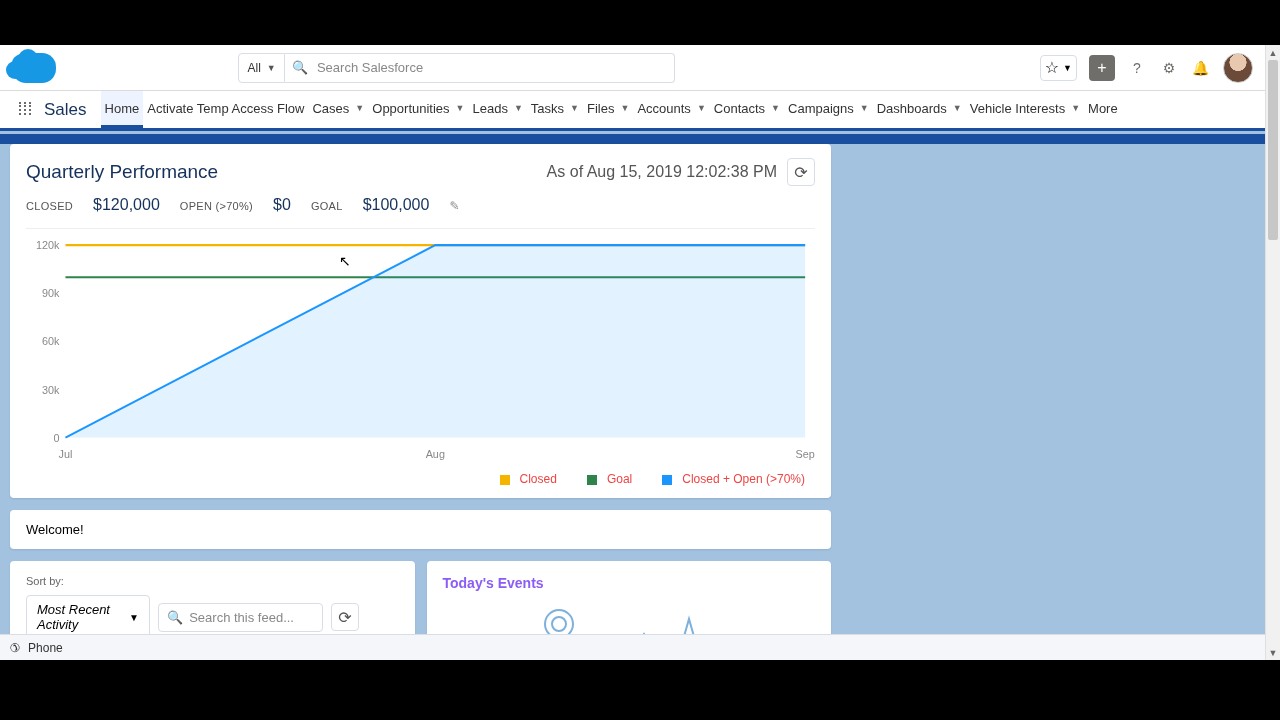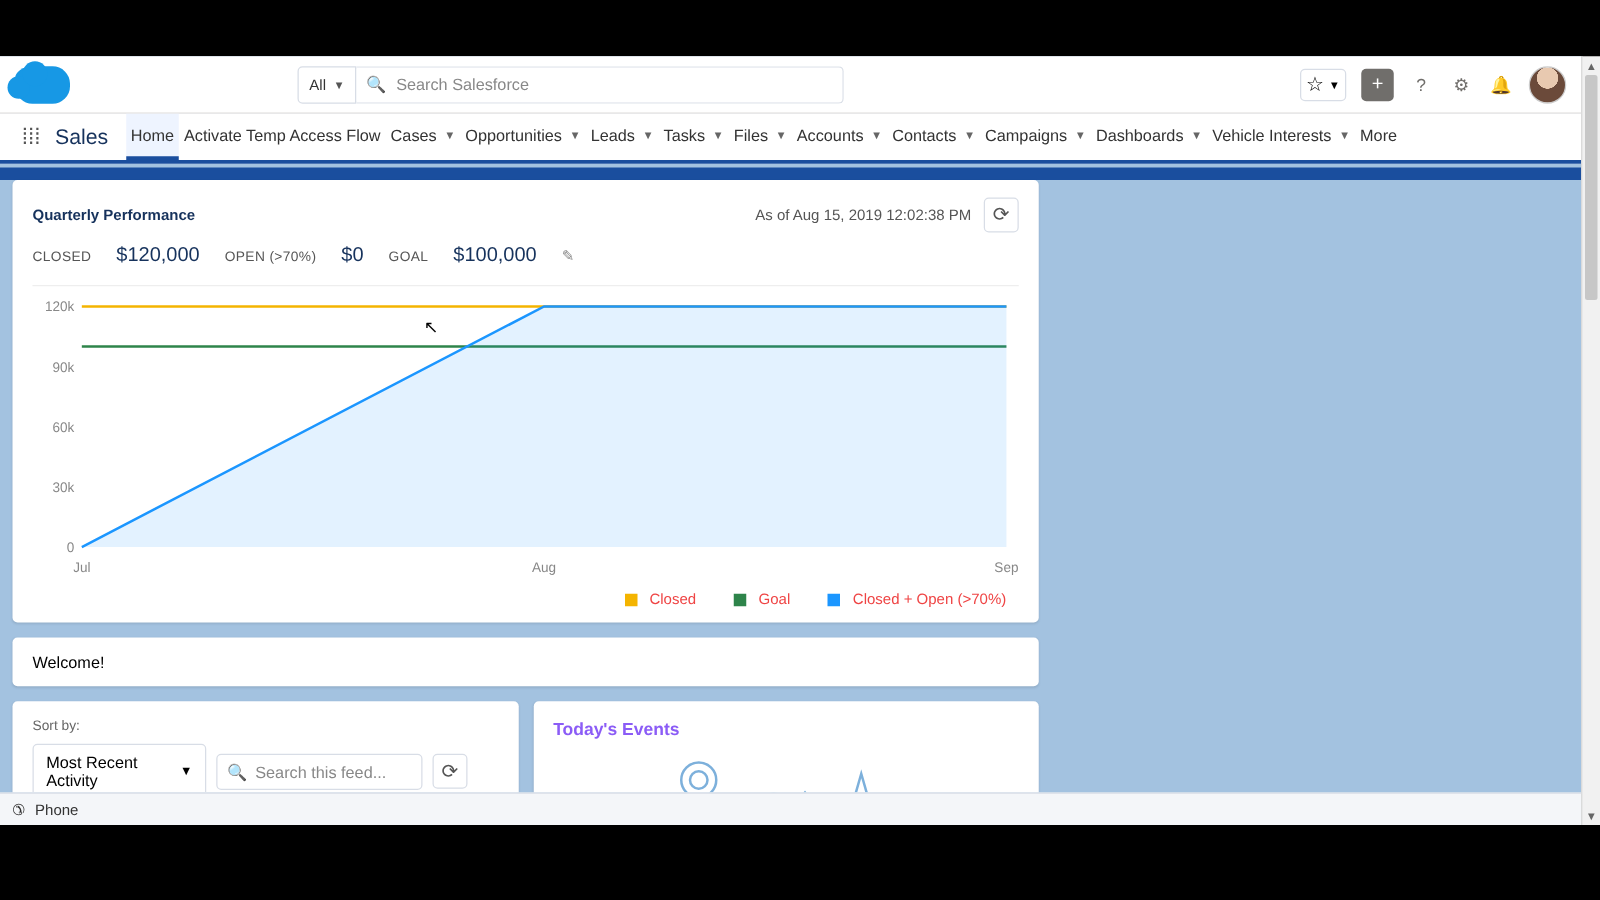--- a/index.html
+++ b/index.html
@@ -29,22 +29,22 @@
   .app-name { font-size:17px; font-weight:400; color:#16325c; display:flex; align-items:center; padding:0 14px 0 6px;}
   .nav-item { display:flex; align-items:center; padding:0 4px; font-size:13px; color:#333; gap:6px; border-bottom:3px solid transparent; position:relative; white-space:nowrap;}
   .nav-item.active { background:#eef4ff; border-bottom:3px solid #1a4e9e;}
   .nav-item .dd { font-size:9px; color:#666;}
 
   
   .content { position:absolute; top:89px; left:0; right:0; bottom:26px; overflow:hidden; background: linear-gradient(180deg, #1a4e9e 0 10px, #a3c2e0 10px);}
   .content-inner { padding:10px; display:grid; grid-template-columns: 1fr 412px; gap:12px;}
   .card { background:#fff; border-radius:4px; box-shadow:0 1px 2px rgba(0,0,0,.1); }
   .perf-card { padding:14px 16px 8px; }
-  .perf-title { font-size:12px; font-weight:700; color:#16325c; }
-  .asof { color:#555; font-size:12px;}
+  .perf-title { font-size:19px; font-weight:400; color:#16325c; }
+  .asof { color:#555; font-size:16px;}
   .perf-head { display:flex; align-items:center; }
   .perf-head-right { margin-left:auto; display:flex; align-items:center; gap:10px;}
   .refresh-btn { width:28px; height:28px; border:1px solid #d8dde6; border-radius:4px; display:flex; align-items:center; justify-content:center; color:#555;}
   .stats { display:flex; gap:20px; margin-top:10px; align-items:baseline;}
   .stat-label { font-size:11px; color:#555; letter-spacing:.3px;}
   .stat-value { font-size:16px; color:#16325c;}
   .edit-goal { color:#888; font-size:12px;}
   .chart { margin-top:14px; height:240px; position:relative; border-top:1px solid #eee; padding-top:6px;}
   .chart svg { width:100%; height:100%; }
   .legend { text-align:right; font-size:12px; color:#ef4444; padding:4px 0;}
@@ -55,21 +55,21 @@
   .assistant-title { font-size:16px; font-weight:600; color:#16325c; margin-bottom:8px;}
   .assistant-empty { text-align:center; padding:6px 0 10px;}
   .assistant-illus { height:90px; display:flex; align-items:center; justify-content:center;}
   .assistant-msg { font-size:13px; color:#333; margin-top:6px;}
 
   .welcome-card { grid-column:1 / 2; padding:12px 16px; font-size:13px;}
   .lower-grid { grid-column:1 / 2; display:grid; grid-template-columns:1fr 1fr; gap:12px;}
   .feed-card { padding:14px 16px;}
   .sortby { font-size:11px; color:#666; margin-bottom:8px;}
   .feed-controls { display:flex; gap:8px; align-items:center;}
-  .select { border:1px solid #d8dde6; border-radius:4px; padding:6px 10px; font-size:13px; width:139px; display:flex; justify-content:space-between; align-items:center;}
+  .select { border:1px solid #d8dde6; border-radius:4px; padding:6px 10px; font-size:13px; width:124px; display:flex; justify-content:space-between; align-items:center;font-style:italic;}
   .feed-search { border:1px solid #d8dde6; border-radius:4px; padding:6px 8px; font-size:13px; color:#888; width:165px; display:flex; gap:6px; align-items:center;}
   .events-card { padding:14px 16px;}
   .events-title { font-size:14px; font-weight:700; color:#8b5cf6; margin-bottom:8px;}
 
   
   .util-bar { position:absolute; bottom:0; left:0; right:0; height:26px; background:#f4f6f9; border-top:1px solid #d8dde6; display:flex; align-items:center; padding:0 10px; font-size:12px; color:#333; gap:8px;}
   .phone-icon { transform:scaleX(-1);}
 
   
   .vscroll { position:absolute; top:45px; right:0; width:15px; height:615px; background:#f1f1f1; border-left:1px solid #e0e0e0;}

